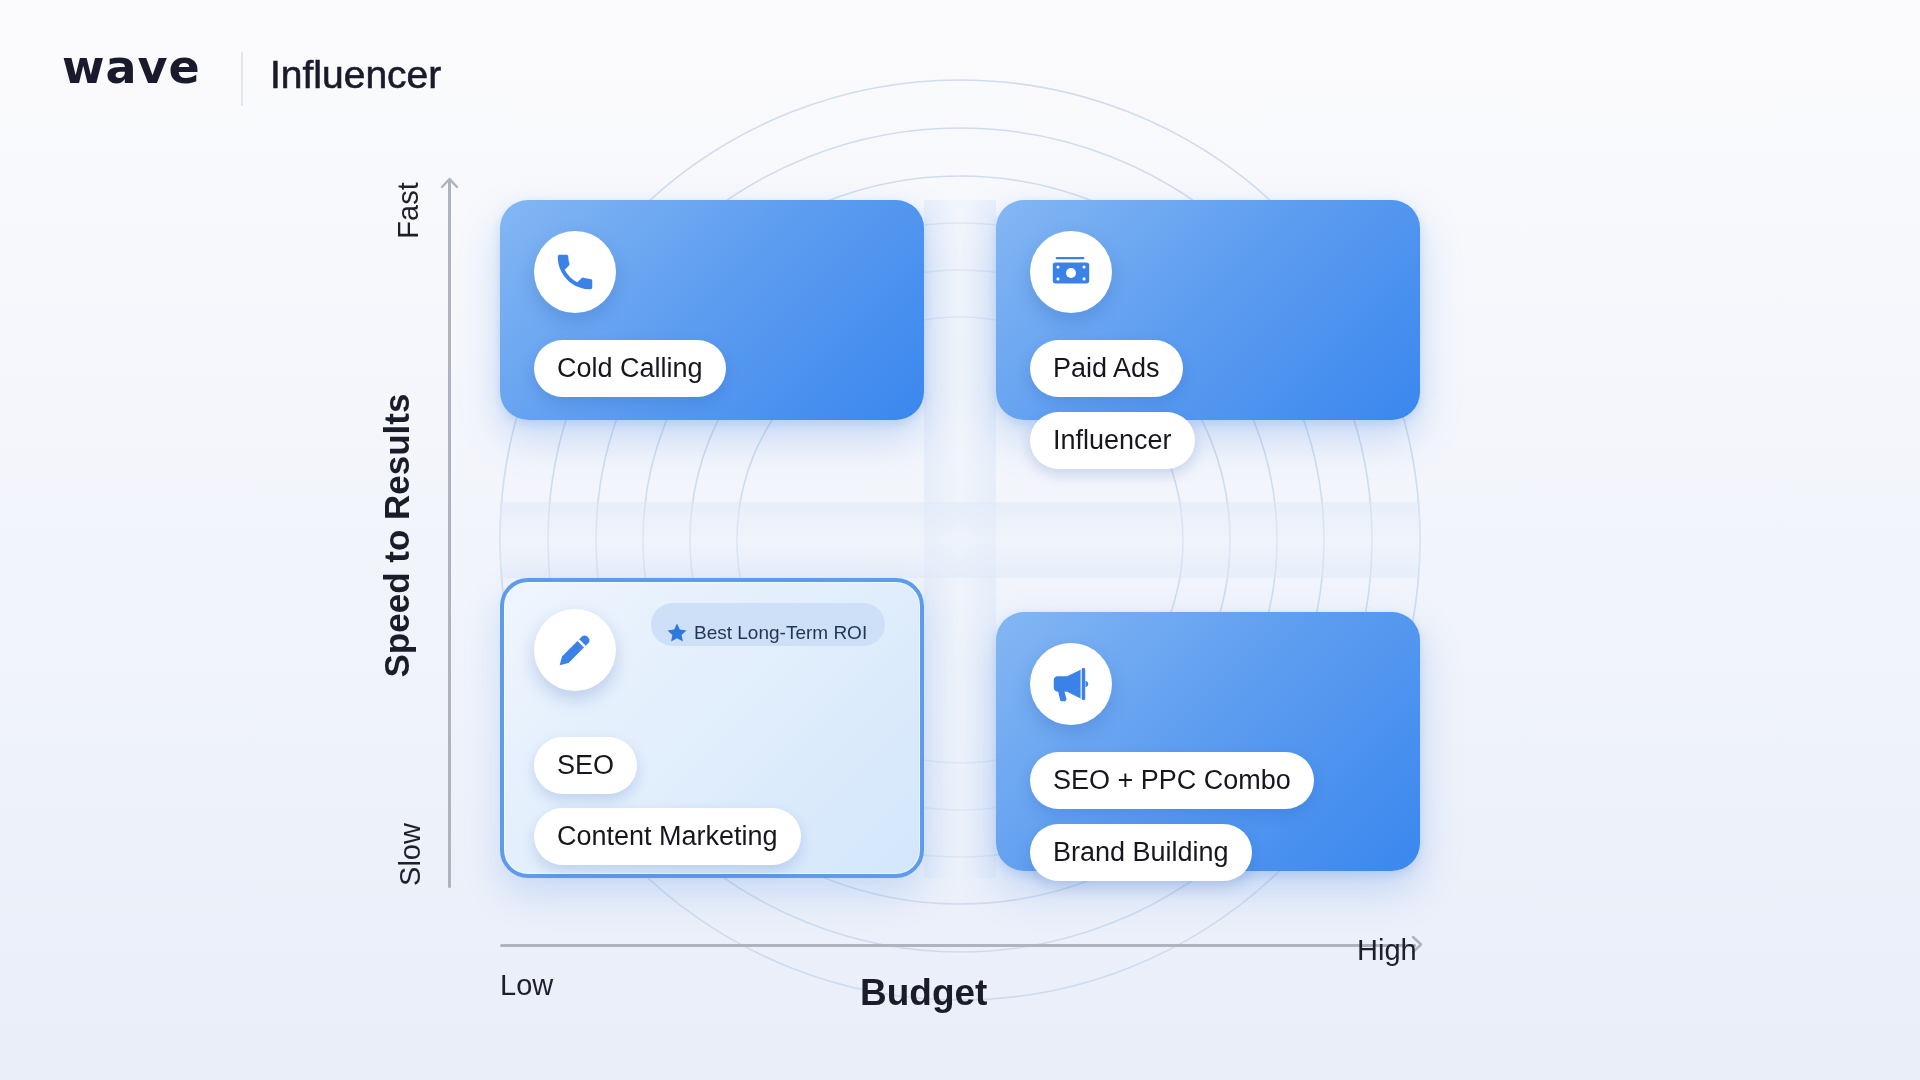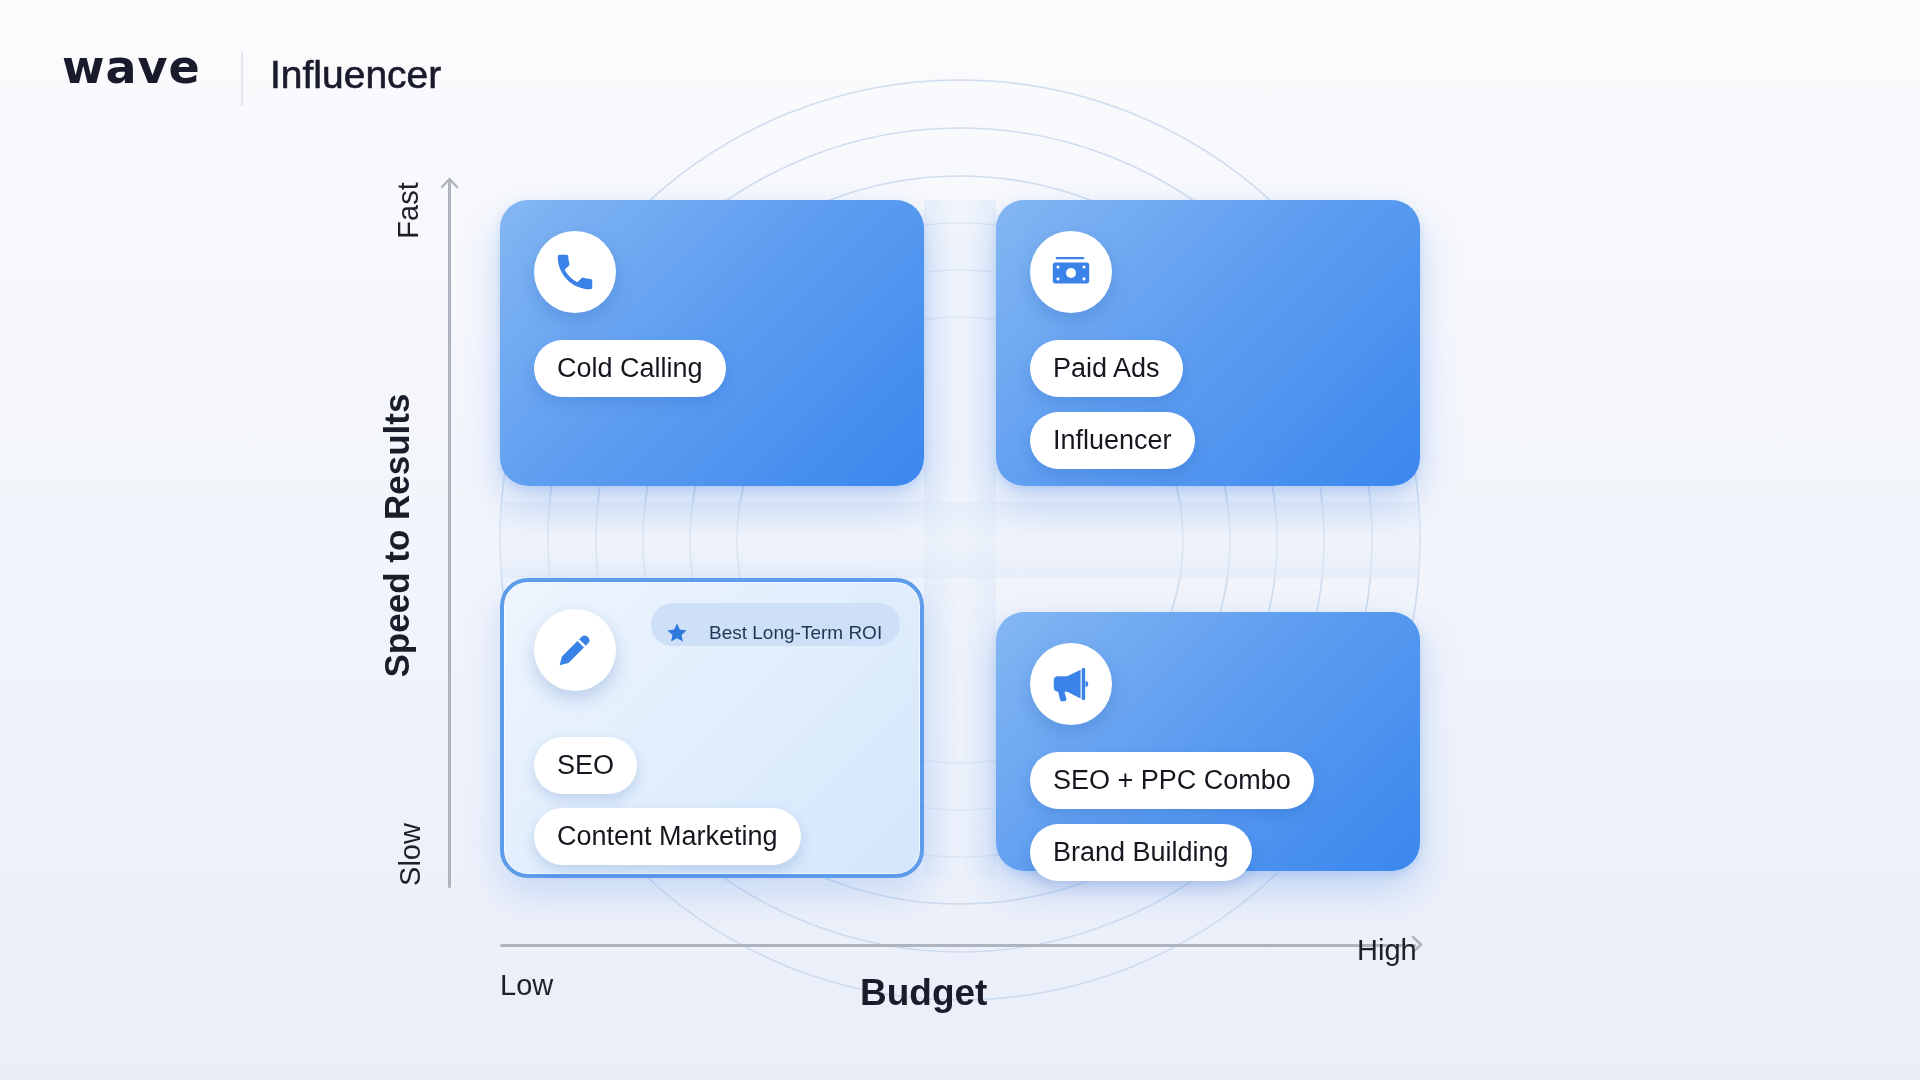--- a/index.html
+++ b/index.html
@@ -56,21 +56,21 @@
   }
   .tick-low { left: 500px; top: 971px; }
   .tick-high { left: 1357px; top: 936px; }
   .x-title {
     position: absolute; left: 860px; top: 974px; width: 200px; text-align: left;
     font-size: 37px; font-weight: 700; color: #1b1c2a; line-height: 1;
   }
 
   
   .card {
-    position: absolute; width: 424px; height: 286px; border-radius: 28px;
+    position: absolute; width: 424px; height: 220px; border-radius: 28px;
     background: linear-gradient(135deg, #84b7f3 0%, #5f9ef0 45%, #3a87ee 100%);
     box-shadow: 0 18px 40px rgba(74,138,230,0.28), 0 4px 10px rgba(74,138,230,0.18);
   }
   .card.highlight {
     background: linear-gradient(135deg, #eef5fe 0%, #e1eefc 50%, #d3e6fb 100%);
     border: 4px solid #5d9beb;
     box-shadow: 0 16px 36px rgba(74,138,230,0.22), inset 0 0 0 1px rgba(255,255,255,0.6);
   }
   .card-tl { left: 500px; top: 200px; }
   .card-tr { left: 996px; top: 200px; }
@@ -94,21 +94,21 @@
   }
   .card.highlight .pill { left: 30px; margin-top: 19px; }
   .pill-1 { top: 140px; }
   .pill-2 { top: 212px; }
   .card.highlight .pill-1 { top: 136px; }
   .card.highlight .pill-2 { top: 207px; }
 
   .badge {
     position: absolute; left: 147px; top: 21px; height: 43px; padding: 16px 18px 0 14px;
     border-radius: 22px; background: #cde0f7;
-    display: flex; align-items: center; gap: 20px;
+    display: flex; align-items: center; gap: 5px;
     font-size: 19px; color: #1f3553; white-space: nowrap;
   }
   .badge svg { width: 24px; height: 24px; }
 </style>
 </head>
 <body>
 
 <div class="logo">wave</div>
 <div class="divider"></div>
 <div class="page-title">Influencer</div>

